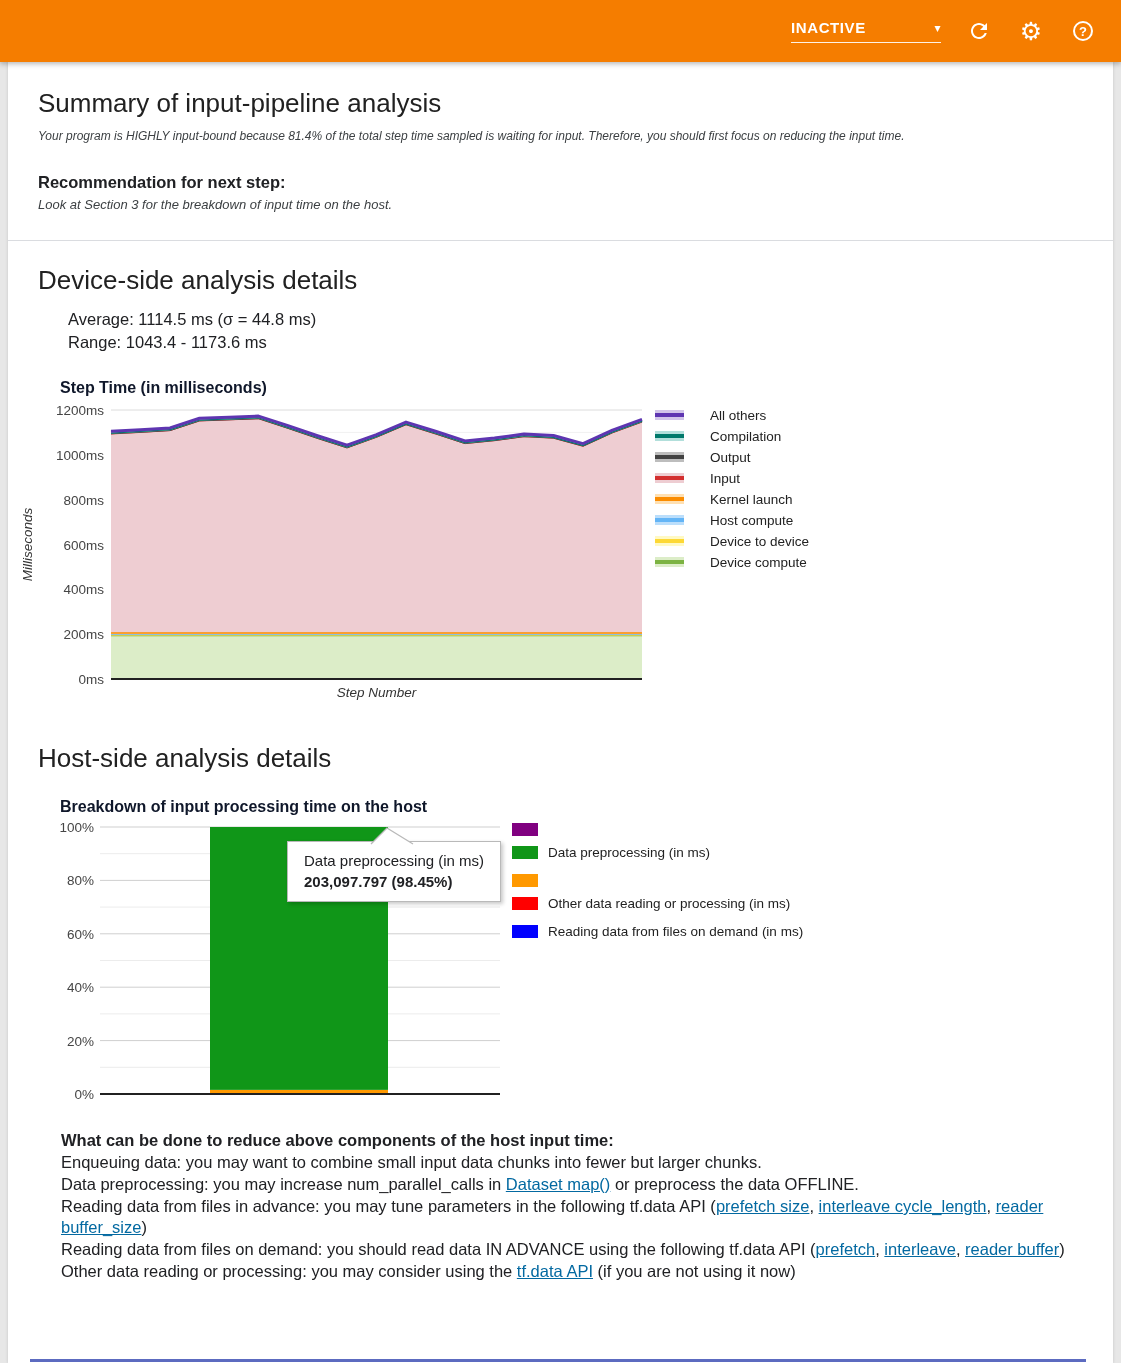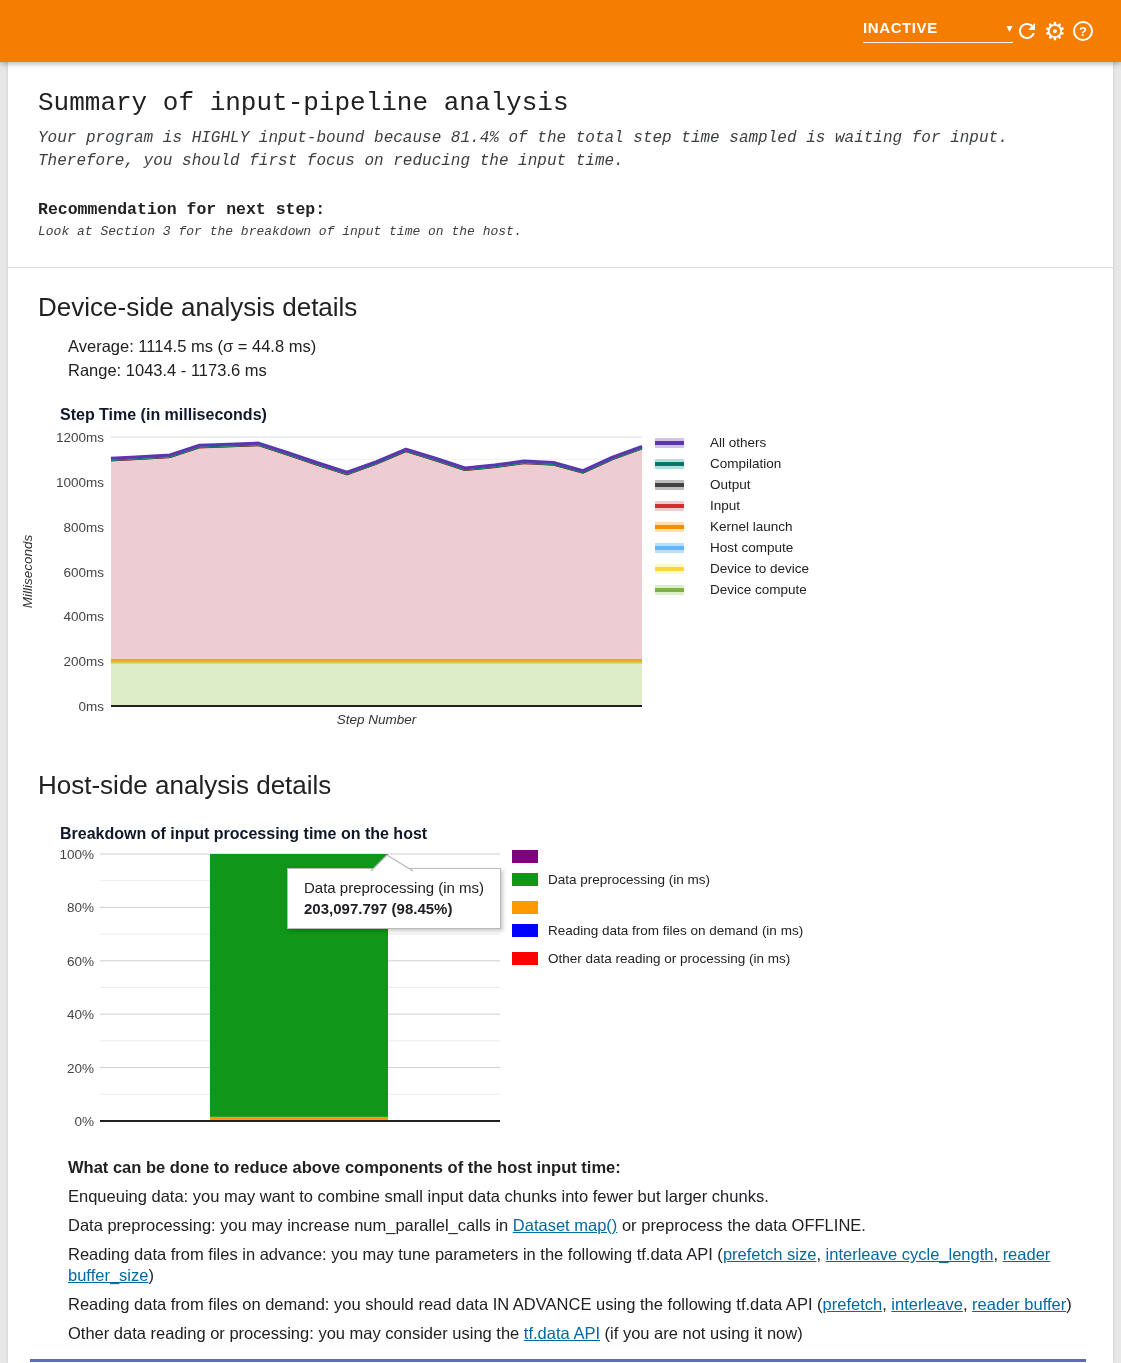--- a/index.html
+++ b/index.html
@@ -7,21 +7,21 @@
   body {
     width:1121px; height:1363px; position:relative;
     background:#e7e7e7; color:#202124;
     font-family:"Liberation Sans","DejaVu Sans",sans-serif;
     overflow:hidden;
   }
   
   .topbar {
     height:62px; background:#f57d00; position:relative; z-index:5;
     display:flex; align-items:center; justify-content:flex-end;
-    padding-right:24px;
+    gap:24px; padding-right:24px;
     box-shadow:0 2px 5px rgba(0,0,0,0.28);
   }
   .run-select {
     display:flex; align-items:center; justify-content:space-between;
     width:150px; padding-bottom:6px; cursor:pointer;
     border-bottom:1px solid rgba(255,255,255,0.9);
     color:#fff; font-size:15px; letter-spacing:0.6px; font-weight:bold;
   }
   .caret { font-size:12px; margin-left:6px; }
   .icon-btn { color:#fff; width:28px; height:28px; display:flex; align-items:center; justify-content:center; cursor:pointer; }
@@ -32,22 +32,22 @@
     font-size:13px; font-weight:bold;
   }
   
   .card {
     margin:0 8px; background:#fff; min-height:1301px;
     box-shadow:0 0 3px rgba(0,0,0,0.15);
   }
   h1.sec { font-size:26px; font-weight:400; margin:0; color:#212121; }
   h2.sub { font-size:22px; font-weight:400; margin:20px 0 0 8px; color:#212121; }
   .italic { font-style:italic; color:#3c4043; }
-  .section-summary { padding:26px 30px 28px; border-bottom:1px solid #dadce0;font-family:Liberation Mono, monospace; }
-  .summary-body { margin:9px 0 0; font-size:16px; line-height:1.42; max-width:1050px; }
+  .section-summary { padding:26px 30px 28px; border-bottom:1px solid #dadce0; }
+  .summary-body { margin:9px 0 0; font-size:12px; line-height:1.42; max-width:1050px; }
   .rec-label { margin:28px 0 0; font-size:16.5px; font-weight:bold; color:#202124; }
   .rec-body { margin:5px 0 0; font-size:13px; }
   .section-device { padding:24px 30px 0; }
   .stats { margin:12px 0 0 30px; font-size:16.5px; line-height:1.42; }
   .stats .b { font-weight:bold; }
   .chart-title { font-weight:bold; font-size:16px; margin:24px 0 0 22px; color:#0f172a; }
   .chart-wrap { position:relative; margin-left:-16px; height:310px; }
   .chart-wrap.host { height:300px; }
   svg.chart { position:absolute; left:0; top:0; }
   
@@ -63,21 +63,21 @@
   .tooltip {
     position:absolute; left:265px; top:25px; z-index:2; min-width:212px;
     background:#fff; border:1px solid #b9b9b9; padding:10px 16px 11px;
     box-shadow:2px 2px 4px rgba(0,0,0,0.22);
   }
   .tooltip .t1 { font-size:15px; color:#202124; }
   .tooltip .t2 { font-size:15px; font-weight:bold; margin-top:4px; }
   .pointer { position:absolute; left:344px; top:10px; z-index:3; }
   .section-host { padding:36px 30px 0; }
   .advice { margin:14px 0 0 22px; font-size:16.5px; }
-  .advice p { margin:8px; line-height:21px; color:#202124; }
+  .advice p { margin:1px; line-height:21px; color:#202124; }
   .advice p.bold { font-weight:bold; }
   a.adv-link { color:#0369a1; text-decoration:underline; cursor:pointer; }
   .bottom-line { position:absolute; left:30px; top:1359px; width:1056px; height:3px; background:#5c6bc0; }
 </style>
 </head>
 <body>
 
 <header class="topbar">
   <div class="run-select">
     <span>INACTIVE</span>
@@ -227,26 +227,26 @@
             <div class="host-swatch" style="background: rgb(128, 0, 128);"></div>
           </div>
           <div class="row">
             <div class="host-swatch" style="background: rgb(16, 150, 24);"></div>
             <span class="legend-label">Data preprocessing (in ms)</span>
           </div>
           <div class="row">
             <div class="host-swatch" style="background: rgb(255, 153, 0);"></div>
           </div>
           <div class="row">
+            <div class="host-swatch" style="background: rgb(255, 0, 0);"></div>
+            <span class="legend-label">Other data reading or processing (in ms)</span>
+          </div>
+          <div class="row">
             <div class="host-swatch" style="background: rgb(0, 0, 255);"></div>
             <span class="legend-label">Reading data from files on demand (in ms)</span>
-          </div>
-          <div class="row">
-            <div class="host-swatch" style="background: rgb(255, 0, 0);"></div>
-            <span class="legend-label">Other data reading or processing (in ms)</span>
           </div>
         </div>
     </div>
     <div class="advice" id="advice">
       <p class="bold">What can be done to reduce above components of the host input time:</p>
     <p><span>Enqueuing data: you may want to combine small input data chunks into fewer but larger chunks.</span></p>
         <p><span>Data preprocessing: you may increase num_parallel_calls in </span><a href="#" class="adv-link">Dataset map()</a><span> or preprocess the data OFFLINE.</span></p>
         <p><span>Reading data from files in advance: you may tune parameters in the following tf.data API (</span><a href="#" class="adv-link">prefetch size</a><span>, </span><a href="#" class="adv-link">interleave cycle_length</a><span>, </span><a href="#" class="adv-link">reader buffer_size</a><span>)</span></p>
         <p><span>Reading data from files on demand: you should read data IN ADVANCE using the following tf.data API (</span><a href="#" class="adv-link">prefetch</a><span>, </span><a href="#" class="adv-link">interleave</a><span>, </span><a href="#" class="adv-link">reader buffer</a><span>)</span></p>
         <p><span>Other data reading or processing: you may consider using the </span><a href="#" class="adv-link">tf.data API</a><span> (if you are not using it now)</span></p>

